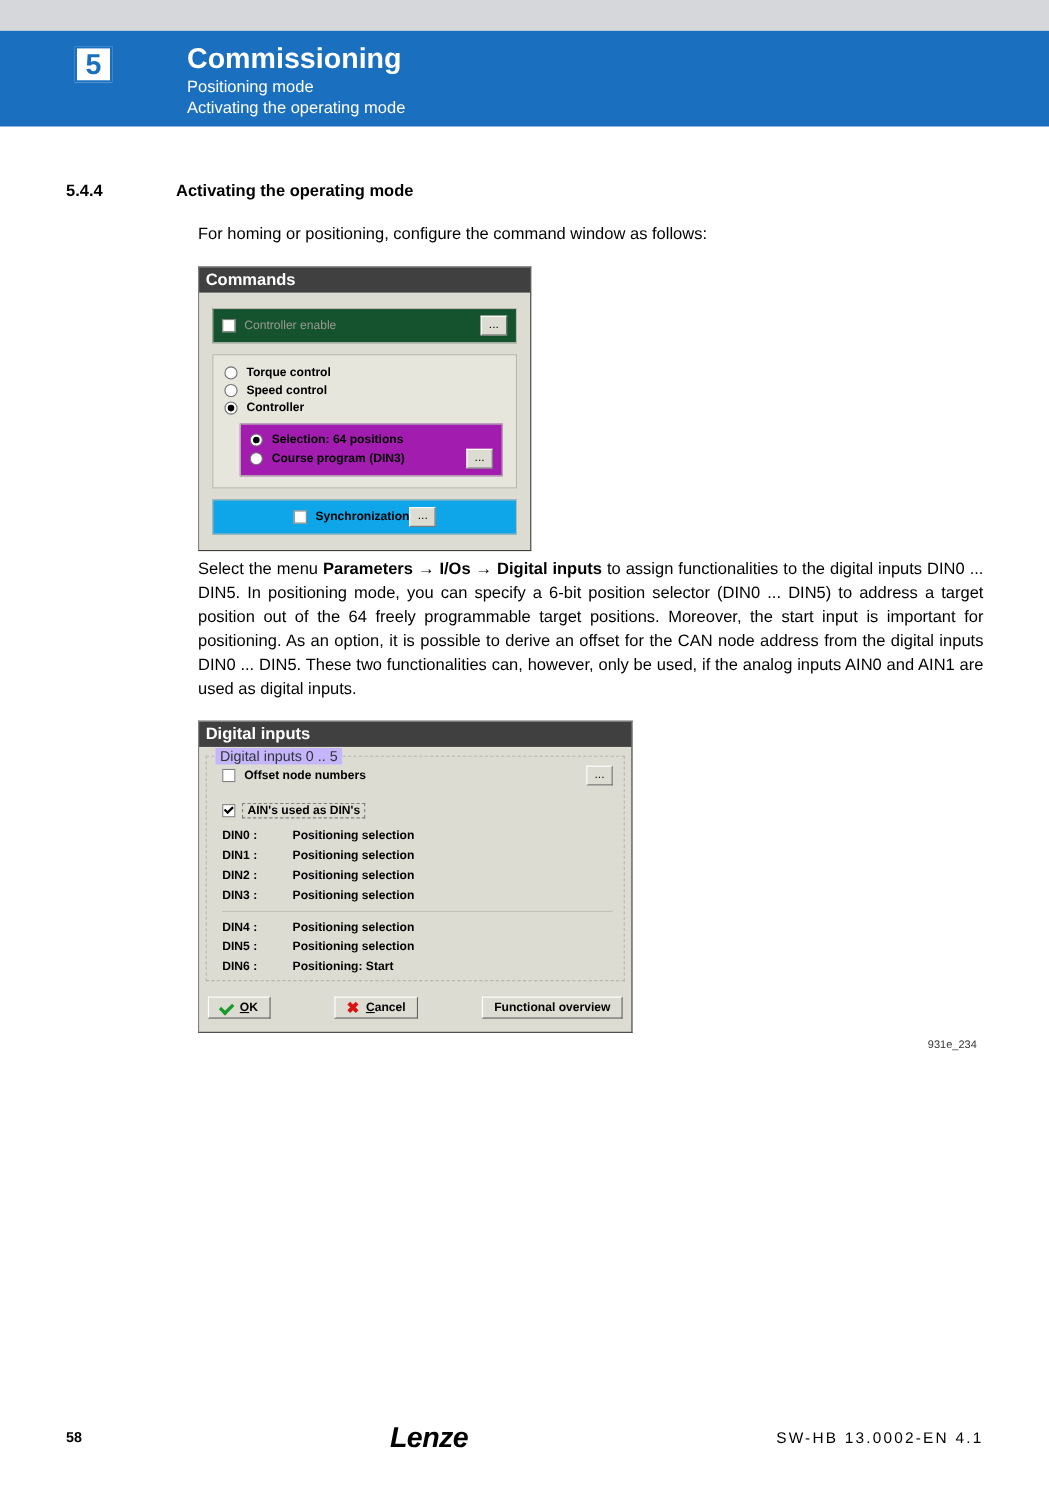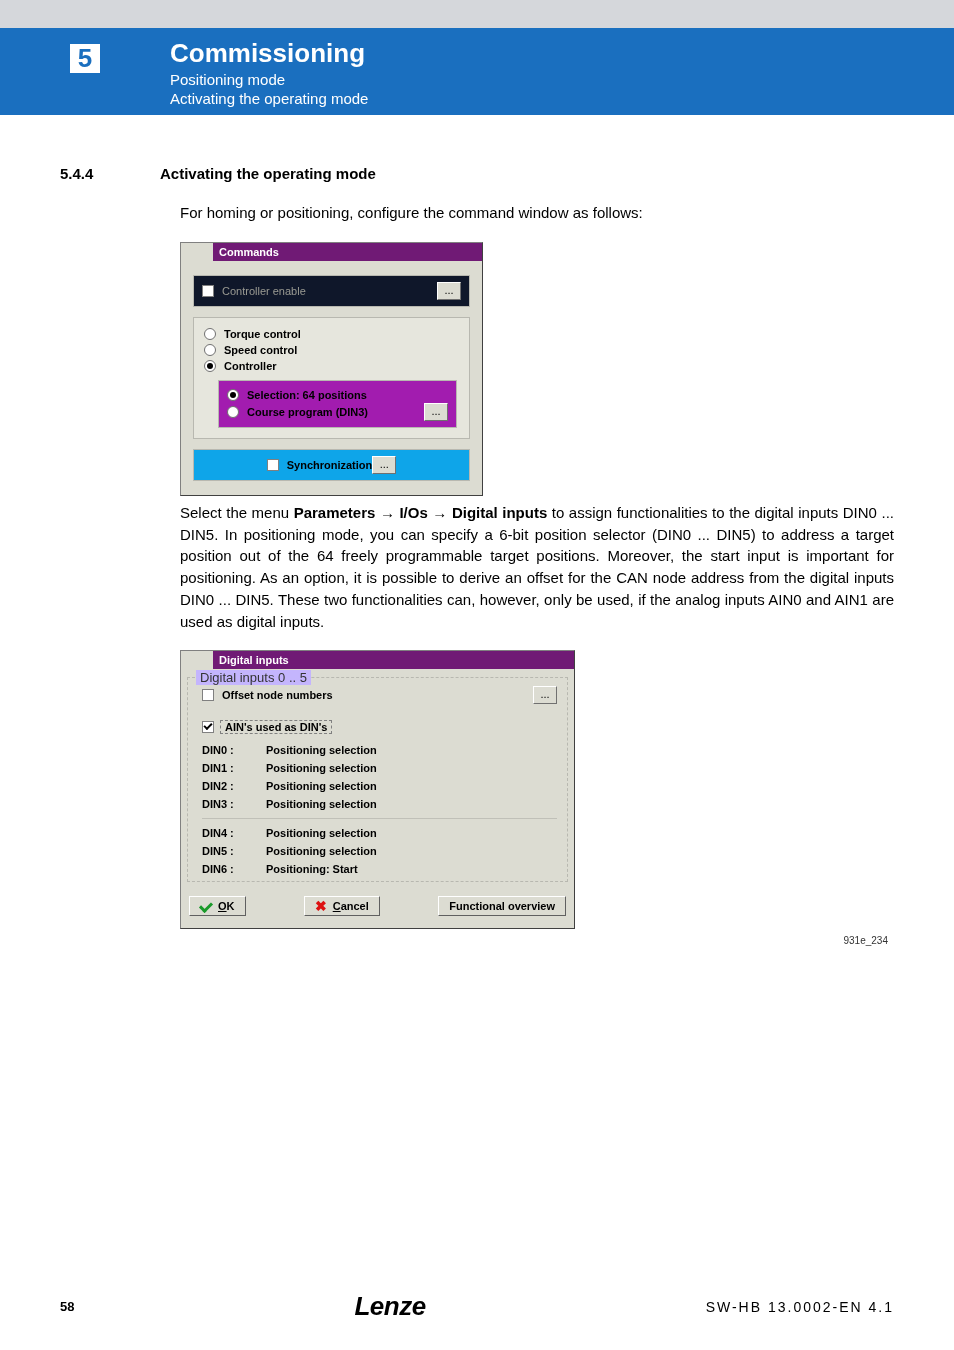--- a/index.html
+++ b/index.html
@@ -15,23 +15,23 @@
   .sec-row { display:flex; margin-top:20px; margin-bottom:20px; }
   .sec-num { width:100px; font-weight:700; font-size:15px; }
   .sec-title { font-weight:700; font-size:15px; }
   .body-text { margin-left:120px; font-size:15px; line-height:1.45; text-align:justify; margin-bottom:18px; }
   .body-text-wide { margin-left:120px; margin-right:0; }
   .fig-wrap { margin-left:120px; margin-bottom:6px; }
   .fig-id { text-align:right; font-size:10px; color:#333; margin-bottom:30px; padding-right:6px; }
 
   
   .win { width:303px; background:#dcdcd2; border:1px solid #808080; border-right-color:#404040; border-bottom-color:#404040; font-family: Tahoma, sans-serif; font-size:11px; }
-  .titlebar { background:#701a75; color:#fff; padding:3px 6px; font-weight:700; font-size:11px;margin-left:32px; }
+  .titlebar { background:#404040; color:#fff; padding:3px 6px; font-weight:700; font-size:15px; }
   .win-body { padding:14px 12px 14px 12px; }
-  .disabled-row { background:#0f172a; border:1px solid #b8b8b0; padding:6px 8px; display:flex; align-items:center; justify-content:space-between; margin-bottom:10px; }
+  .disabled-row { background:#14532d; border:1px solid #b8b8b0; padding:6px 8px; display:flex; align-items:center; justify-content:space-between; margin-bottom:10px; }
   .checkbox { width:12px; height:12px; background:#fff; border:1px solid #808080; display:inline-block; flex:none; }
   .checkbox.checked::after { content:""; display:block; width:6px; height:3px; border-left:2px solid #000; border-bottom:2px solid #000; transform:rotate(-45deg); margin:1px 0 0 1px; }
   .lbl-disabled { color:#9a9a92; flex:1; margin-left:8px; }
   .dots-btn { width:24px; height:18px; background:#dcdcd2; border:1px solid #fff; border-right-color:#707070; border-bottom-color:#707070; font-size:11px; text-align:center; line-height:14px; flex:none; }
   .opt-group { background:#e6e6dd; border:1px solid #b8b8b0; padding:8px 10px; margin-bottom:10px; }
   .opt-row { display:flex; align-items:center; gap:8px; padding:2px 0; }
   .radio { width:12px; height:12px; border:1px solid #707070; border-radius:50%; background:#fff; display:inline-block; flex:none; position:relative; }
   .radio.sel::after { content:""; position:absolute; width:6px; height:6px; background:#000; border-radius:50%; left:2px; top:2px; }
   .sub-opt { background:#a21caf; border:1px solid #b8b8b0; margin:6px 2px 2px 14px; padding:6px 8px; }
   .sub-opt .row2 { display:flex; align-items:center; justify-content:space-between; }

